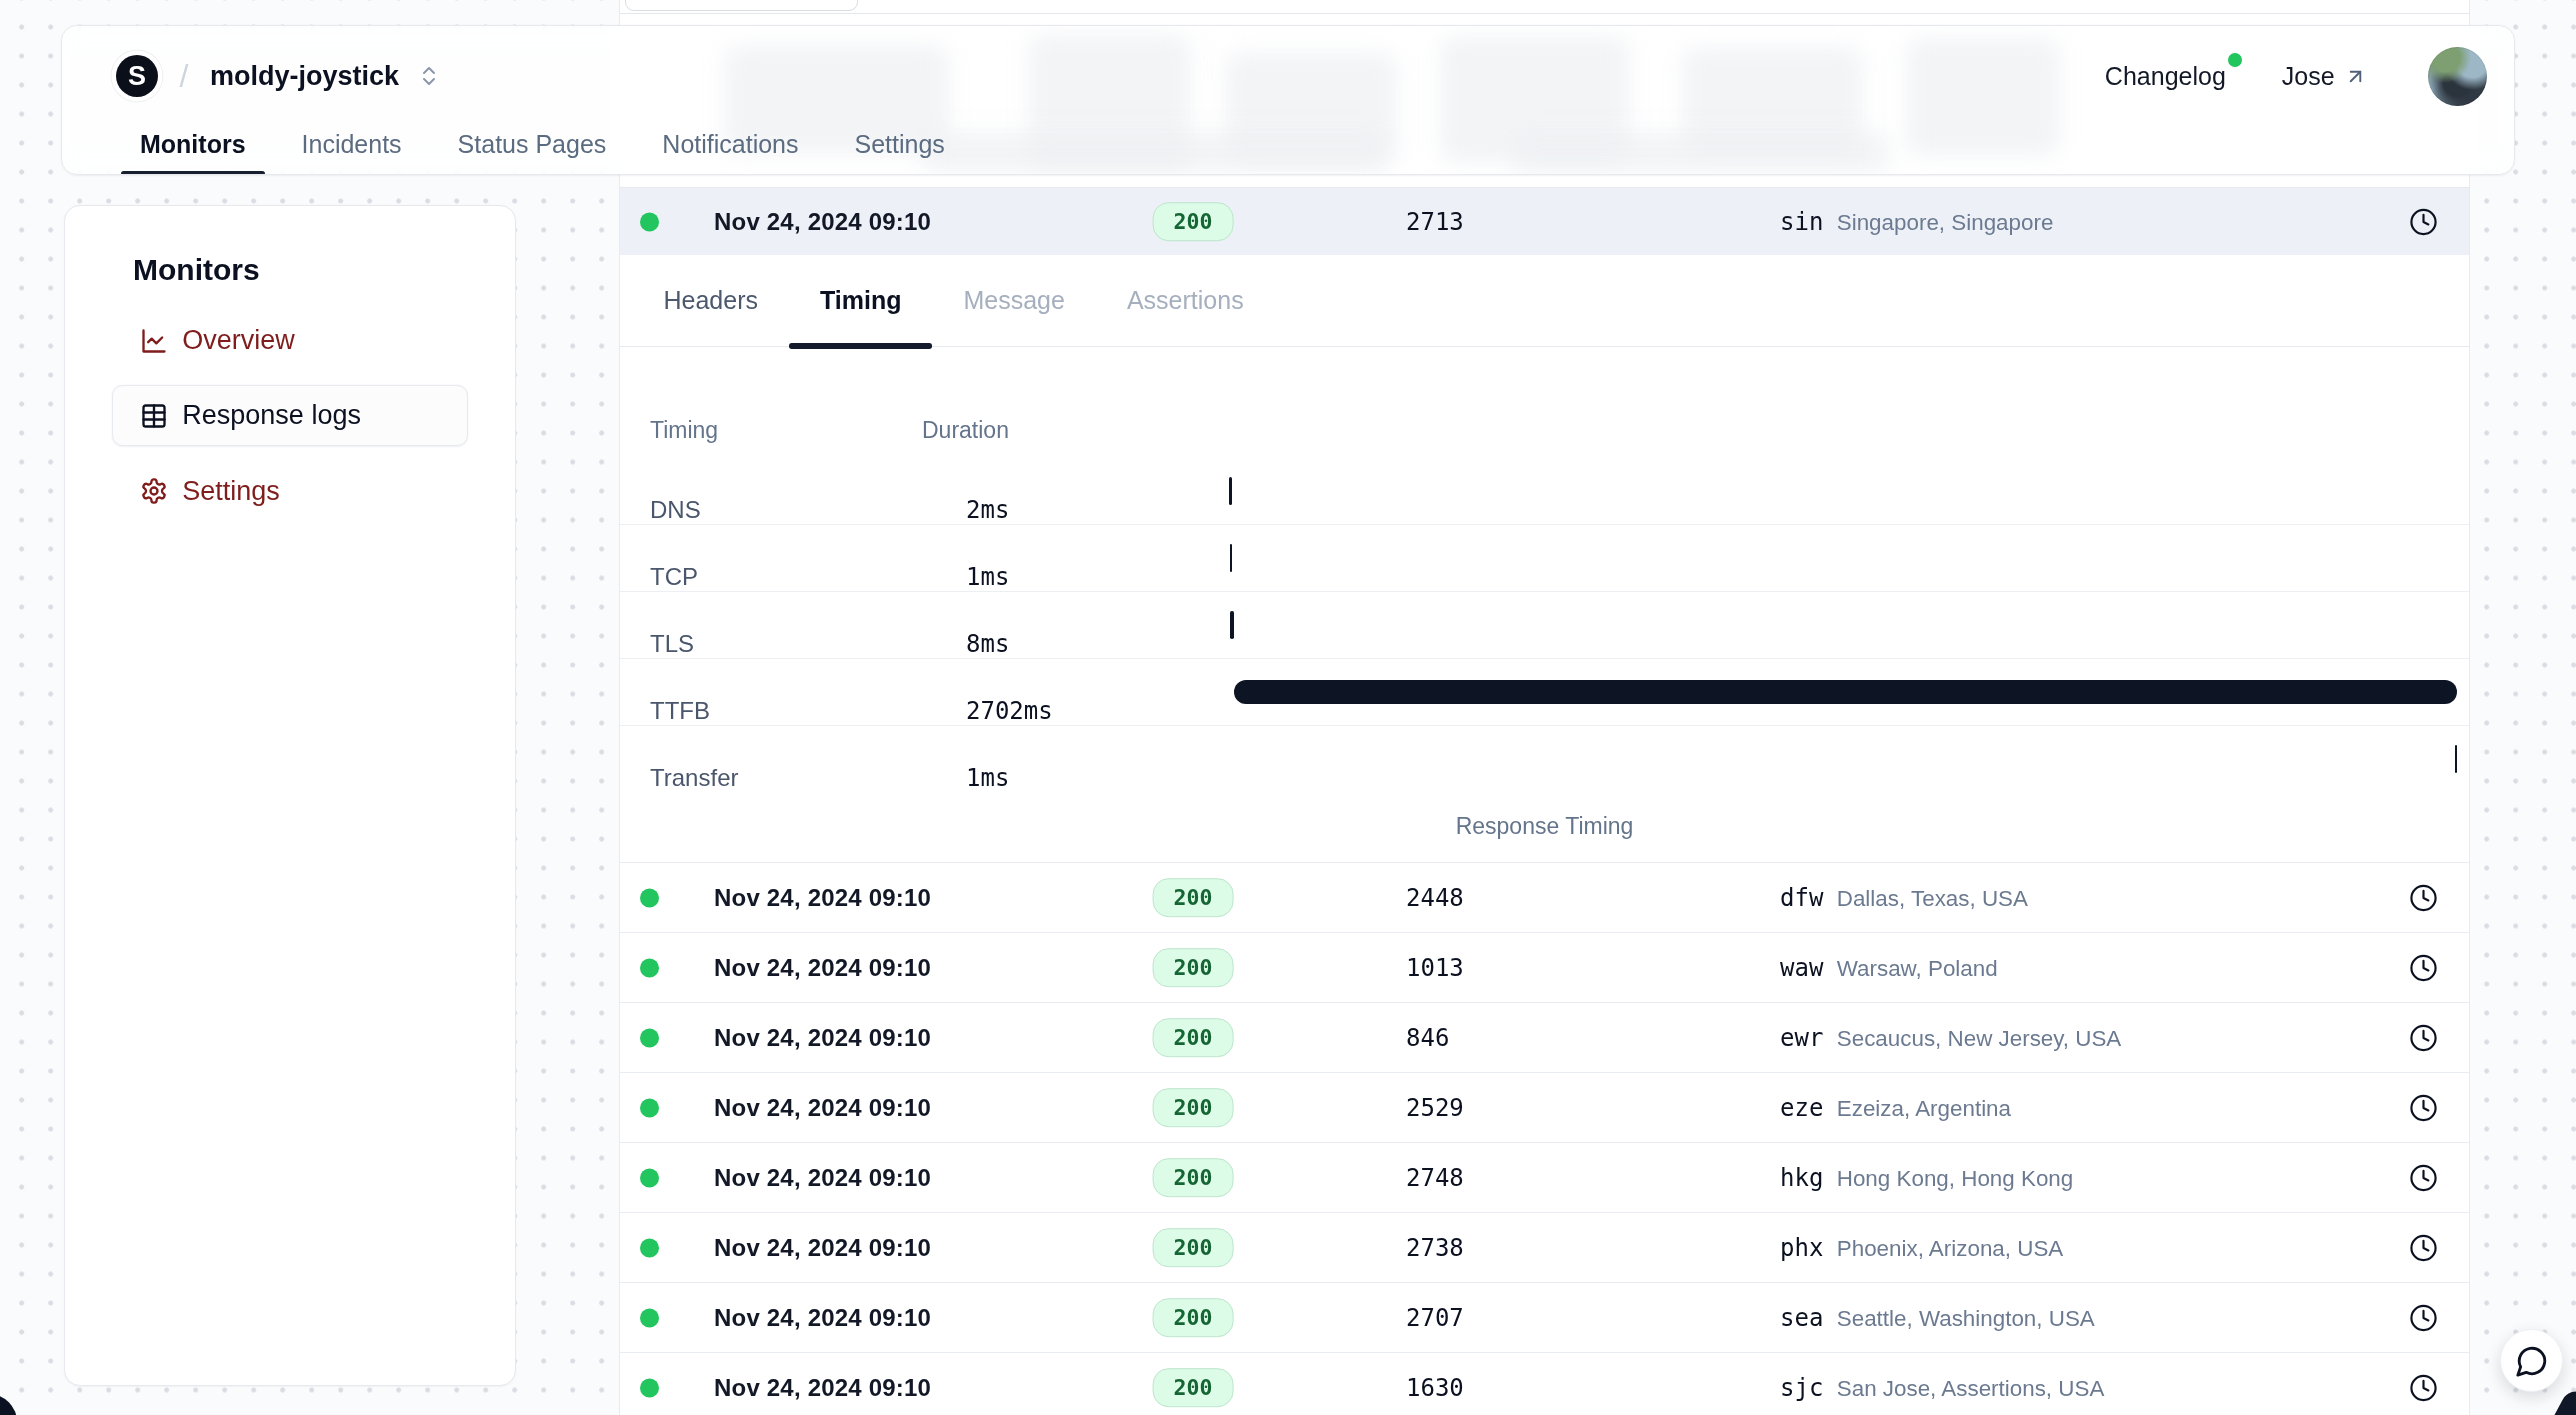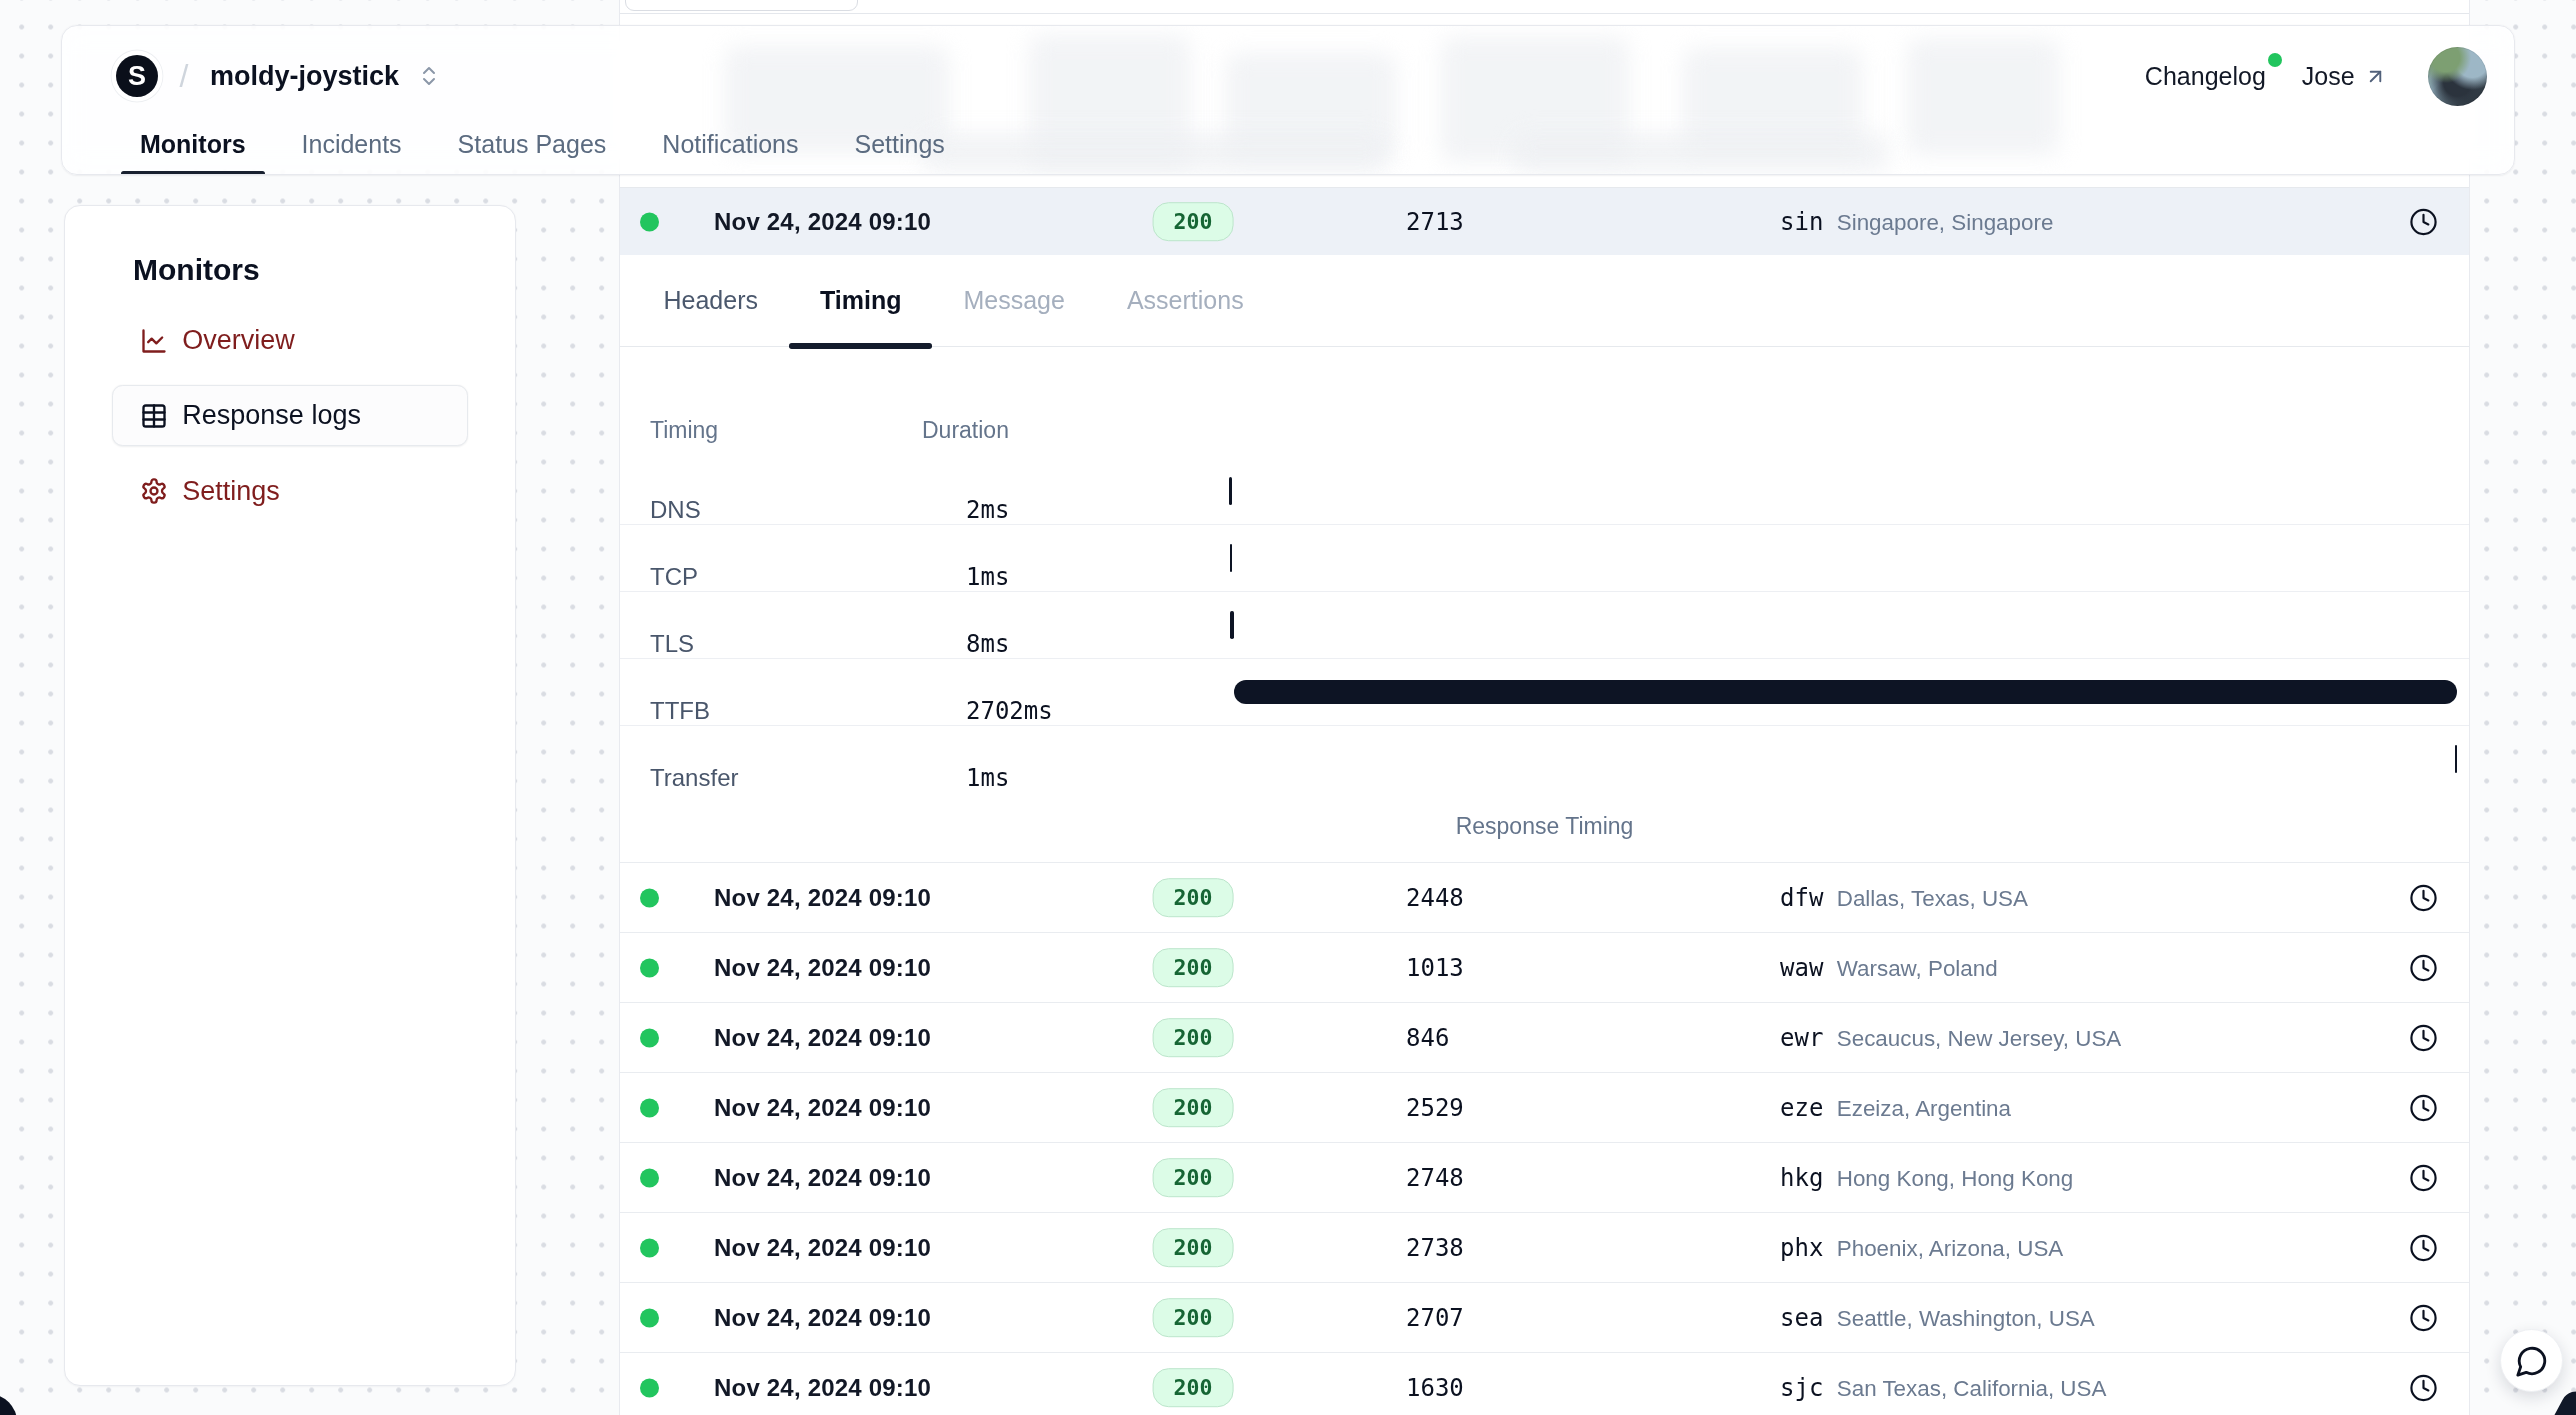--- a/index.html
+++ b/index.html
@@ -86,21 +86,21 @@
     border-radius:12.5px; z-index:0; }
   .hrow1{ position:relative; z-index:1; display:flex; align-items:center;
     height:86px; padding:14.3px 27px 0 54px; }
   .logo{ width:42px; height:42px; border-radius:50%; background:#0a0f1a; color:#fff;
     display:flex; align-items:center; justify-content:center;
     font-size:27px; font-weight:700;
     box-shadow:0 0 0 4.5px #fff, 0 0 0 5.4px #edeff2; }
   .crumb-slash{ color:#cfd5dd; font-size:32px; font-weight:300; margin:0 21.5px; }
   .ws-title{ font-size:27px; font-weight:600; color:#0b1120; }
   .unfold{ width:24px; height:24px; color:#8b97a8; margin-left:18px; }
-  .hright{ margin-left:auto; display:flex; align-items:center; gap:36px; }
+  .hright{ margin-left:auto; display:flex; align-items:center; gap:56px; }
   .changelog{ position:relative; font-size:25px; font-weight:500; color:#121826; }
   .changelog .newdot{ position:absolute; top:-9px; right:-16px; width:14.3px; height:14.3px;
     border-radius:50%; background:#22c55e; }
   .docs{ display:flex; align-items:center; gap:9px; font-size:25px; font-weight:500; color:#121826; }
   .docs svg{ width:23px; height:23px; color:#51607a; }
   .avatar{ width:59px; height:59px; border-radius:50%; margin-left:5.4px;
     background:
       radial-gradient(circle at 30% 18%, #7d9f72 0 22%, transparent 40%),
       radial-gradient(circle at 75% 25%, #9db7c6 0 25%, transparent 45%),
       radial-gradient(circle at 50% 60%, #2b333d 0 30%, transparent 60%),
@@ -349,21 +349,21 @@
           </span>
         </div>
 
         <div class="logrow">
           <span class="dot" style="background: rgb(34, 197, 94);"></span>
           <span class="time">Nov 24, 2024 09:10</span>
           <span class="badge mono" style="background: rgb(220, 252, 231); color: rgb(22, 101, 52); border: 1.3px solid rgb(188, 229, 203);">200</span>
           <span class="latency mono">1630</span>
           <span class="regionwrap">
             <span class="region mono">sjc</span>
-            <span class="location">San Texas, California, USA</span>
+            <span class="location">San Jose, Assertions, USA</span>
           </span>
           <span class="clock">
             <svg viewBox="0 0 24 24" fill="none" stroke="currentColor" stroke-width="1.8" stroke-linecap="round" stroke-linejoin="round">
               <circle cx="12" cy="12" r="10"></circle>
               <path d="M12 6v6l4 2"></path>
             </svg>
           </span>
         </div>
 
     </div>

